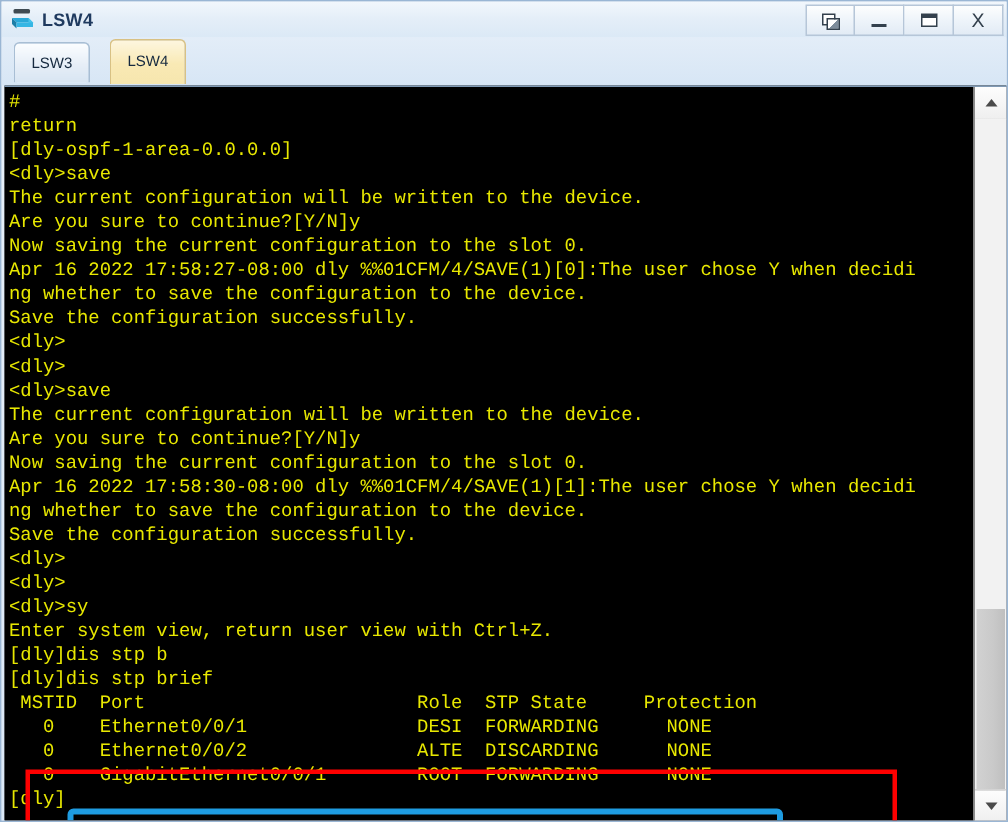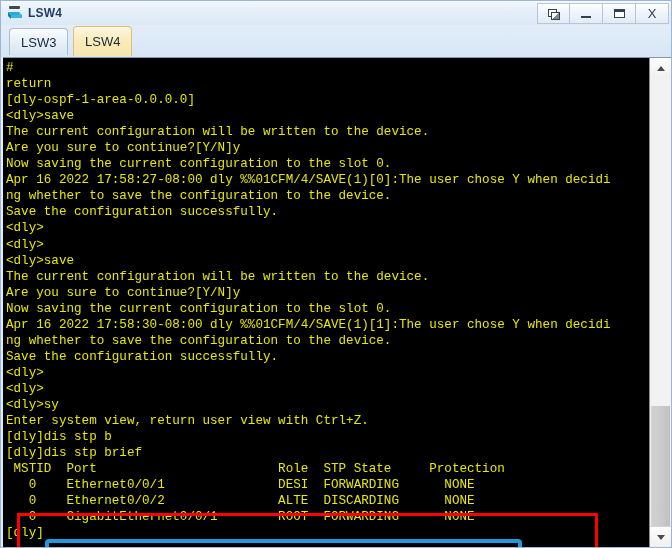--- a/index.html
+++ b/index.html
@@ -122,21 +122,21 @@
   .tab {
     position: absolute;
     top: 3px;
     height: 27px;
     box-sizing: border-box;
     border: 1px solid #a8bed4;
     border-bottom: none;
     border-radius: 4px 4px 0 0;
     display: flex;
     align-items: center;
-    font-size: 13px;
+    font-size: 10px;
     color: #15293f;
     padding: 0 11px;
   }
   .tab.inactive {
     left: 8px;
     background: linear-gradient(180deg,#fbfdff 0%, #e6eef7 55%, #d8e5f2 100%);
   }
   .tab.active {
     left: 72px;
     top: 1px;

